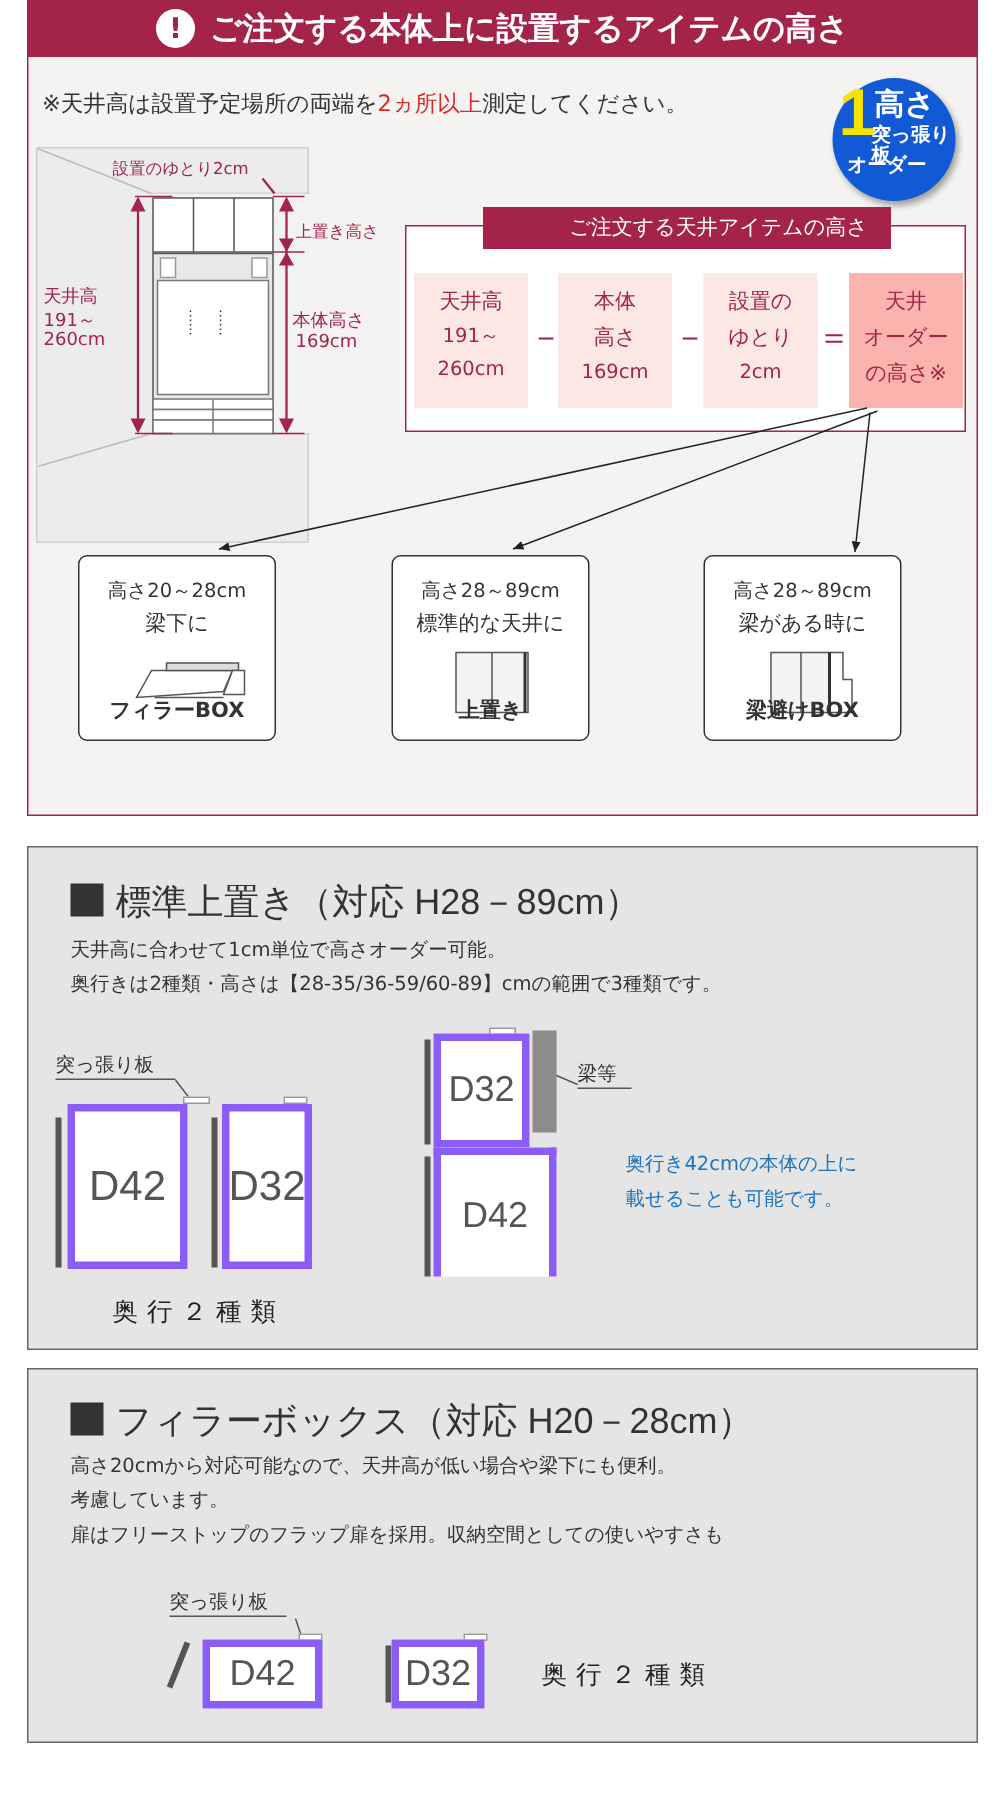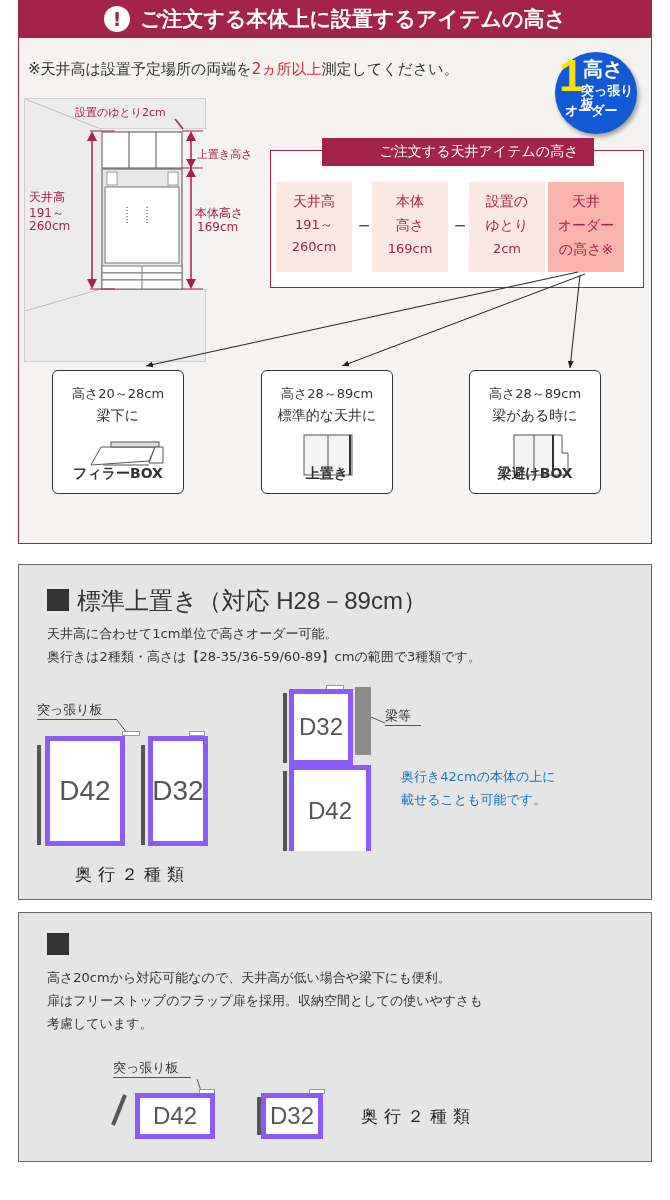--- a/index.html
+++ b/index.html
@@ -135,21 +135,21 @@
   <div>高さ</div>
   <div class="sub">169cm</div>
 </div>
 <span class="op" style="left:449px;">－</span>
 <div class="fbox" style="left:469px;">
   <div>設置の</div>
   <div>ゆとり</div>
   <div class="sub">2cm</div>
 </div>
 <span class="op" style="left:545px;">＝</span>
-<div class="fbox hl" style="left:548px;">
+<div class="fbox hl" style="left:566px;">
   <div>天井</div>
   <div>オーダー</div>
   <div>の高さ※</div>
 </div>
 
 <svg class="abs" style="left:0;top:0;" width="670" height="380">
   <defs>
       <marker id="ah" markerWidth="8" markerHeight="8" refX="7" refY="4" orient="auto">
         <path d="M0,1 L7,4 L0,7 Z" fill="#222"></path>
       </marker>
@@ -221,32 +221,32 @@
 
   <div class="door" style="left:264px;top:128px;width:4px;height:70px;"></div>
   <div class="plate" style="left:307px;top:120px;width:18px;"></div>
   <div class="cab" style="left:270px;top:124px;width:64px;height:76px;font-size:24px;">D32</div>
   <div class="abs" style="left:336px;top:122px;width:16px;height:68px;background:#8c8c8c;"></div>
   <span class="lbl-ul" style="left:366px;top:142px;padding-right:10px;">梁等</span>
   <div class="door" style="left:264px;top:206px;width:4px;height:80px;"></div>
   <div class="cab" style="left:270px;top:200px;width:82px;height:86px;font-size:24px;border-bottom:none;">D42</div>
 
   <div class="depth-label" style="left:56px;top:298px;">奥行２種類</div>
-  <div class="blue-note" style="left:382px;top:200px;">
+  <div class="blue-note" style="left:398px;top:200px;">
     <div>奥行き42cmの本体の上に</div>
     <div>載せることも可能です。</div>
   </div>
 </div>
 
 <div id="sec3" class="sec">
-  <div class="sec-title" style="top:18px;"><span class="sq"></span></div>
+  <div class="sec-title" style="top:18px;"><span class="sq"></span><span>フィラーボックス（対応 H20－28cm）</span></div>
   <div class="sec-body" style="top:54px;">
     <div>高さ20cmから対応可能なので、天井高が低い場合や梁下にも便利。</div>
+    <div>考慮しています。</div>
     <div>扉はフリーストップのフラップ扉を採用。収納空間としての使いやすさも</div>
-    <div>考慮しています。</div>
   </div>
 
   <span class="lbl-ul" style="left:94px;top:146px;padding-right:12px;">突っ張り板</span>
   <svg class="abs" style="left:0;top:0;" width="634" height="250">
     <line x1="178" y1="166" x2="182" y2="178" stroke="#555"></line>
     <line x1="94" y1="212" x2="106" y2="182" stroke="#555" stroke-width="4"></line>
   </svg>
   <div class="plate" style="left:180px;top:176px;width:16px;"></div>
   <div class="cab" style="left:116px;top:180px;width:80px;height:46px;font-size:24px;">D42</div>
   <div class="door" style="left:238px;top:184px;width:4px;height:38px;"></div>

